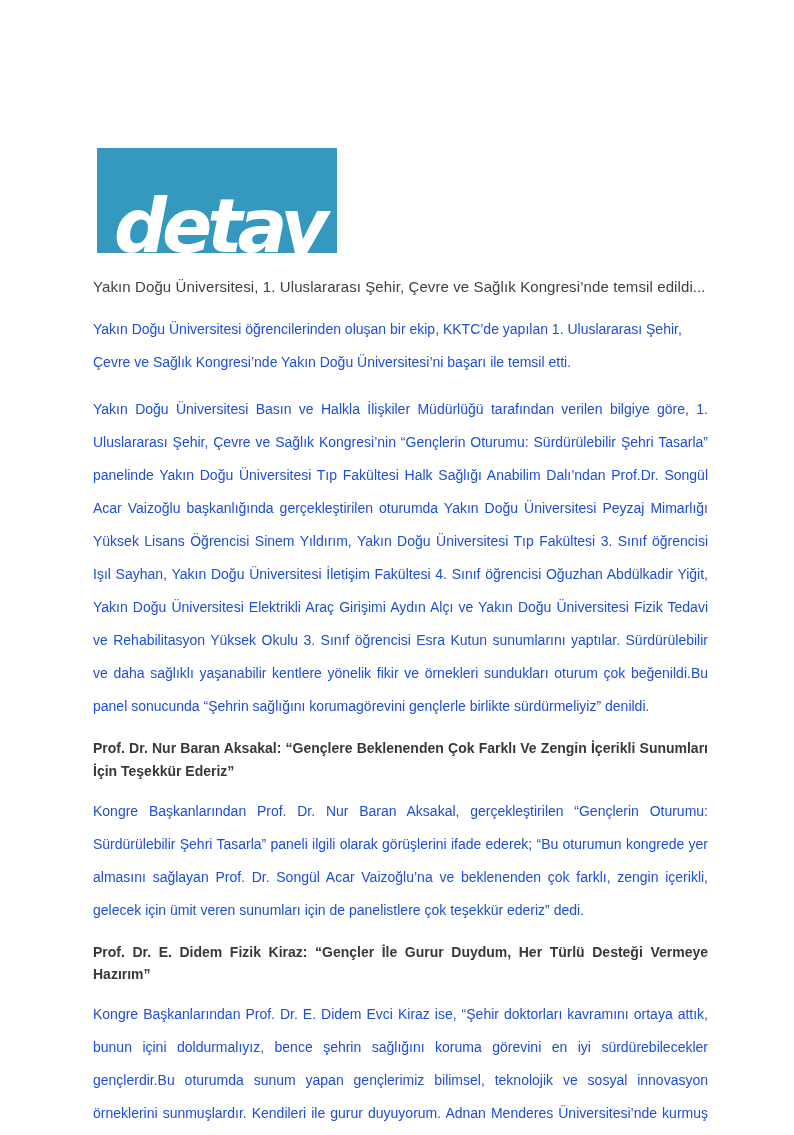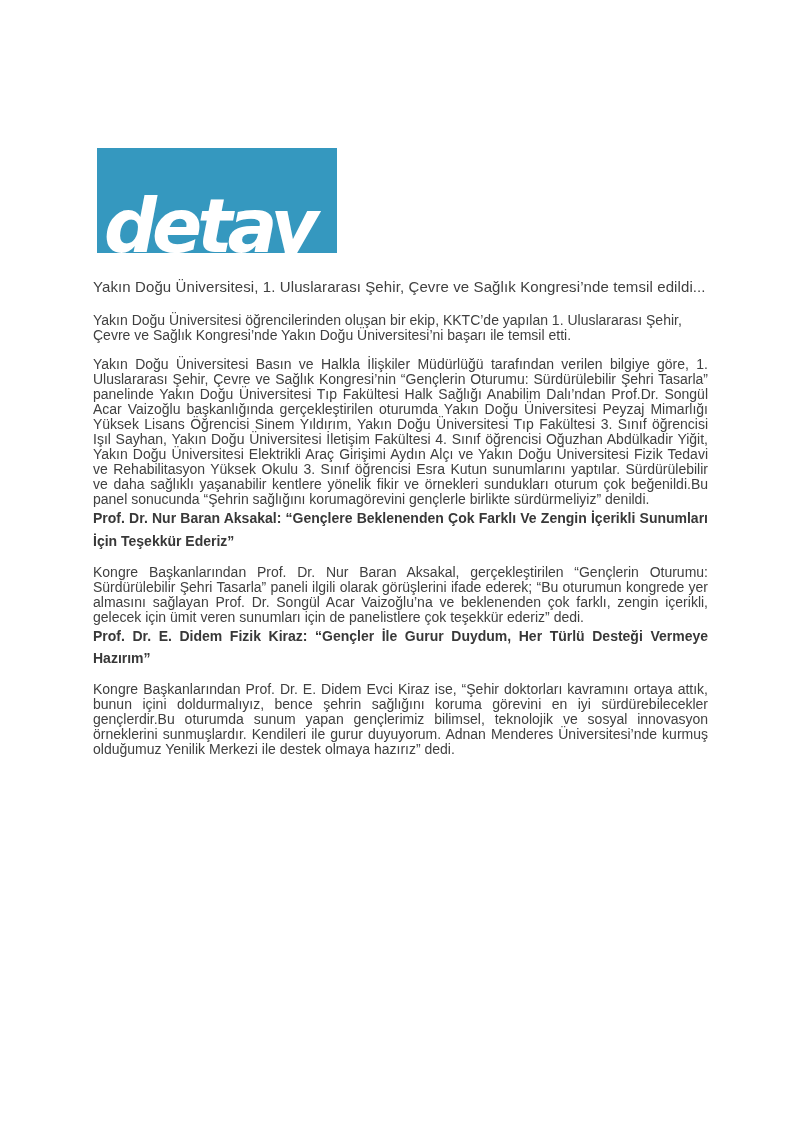--- a/index.html
+++ b/index.html
@@ -24,45 +24,46 @@
     align-items: flex-end;
   }
   .logo-text {
     font-family: "DejaVu Sans", sans-serif;
     font-weight: bold;
     font-style: italic;
     font-size: 74px;
     line-height: 0.98;
     color: #ffffff;
     letter-spacing: -5px;
-    padding-left: 7px;
+    padding-left: 17px;
     transform: translateY(10px);
     white-space: nowrap;
   }
   .content {
     position: absolute;
     left: 93px;
     top: 274px;
     width: 615px;
   }
   .title {
     font-size: 15px;
     font-weight: normal;
     line-height: 25px;
     color: #404040;
     letter-spacing: 0.1px;
   }
   .para {
     margin-top: 14px;
     font-size: 14px;
-    line-height: 15px;
-    color: #404040;
+    line-height: 33px;
+    color: #1d4ed8;
   }
   .justified { text-align: justify; }
   .subhead {
+    margin-top: 14px;
     font-size: 14px;
     font-weight: bold;
     line-height: 22.8px;
     color: #383838;
     text-align: justify;
   }
   .after-head { margin-top: 12px; }
 </style>
 </head>
 <body>

